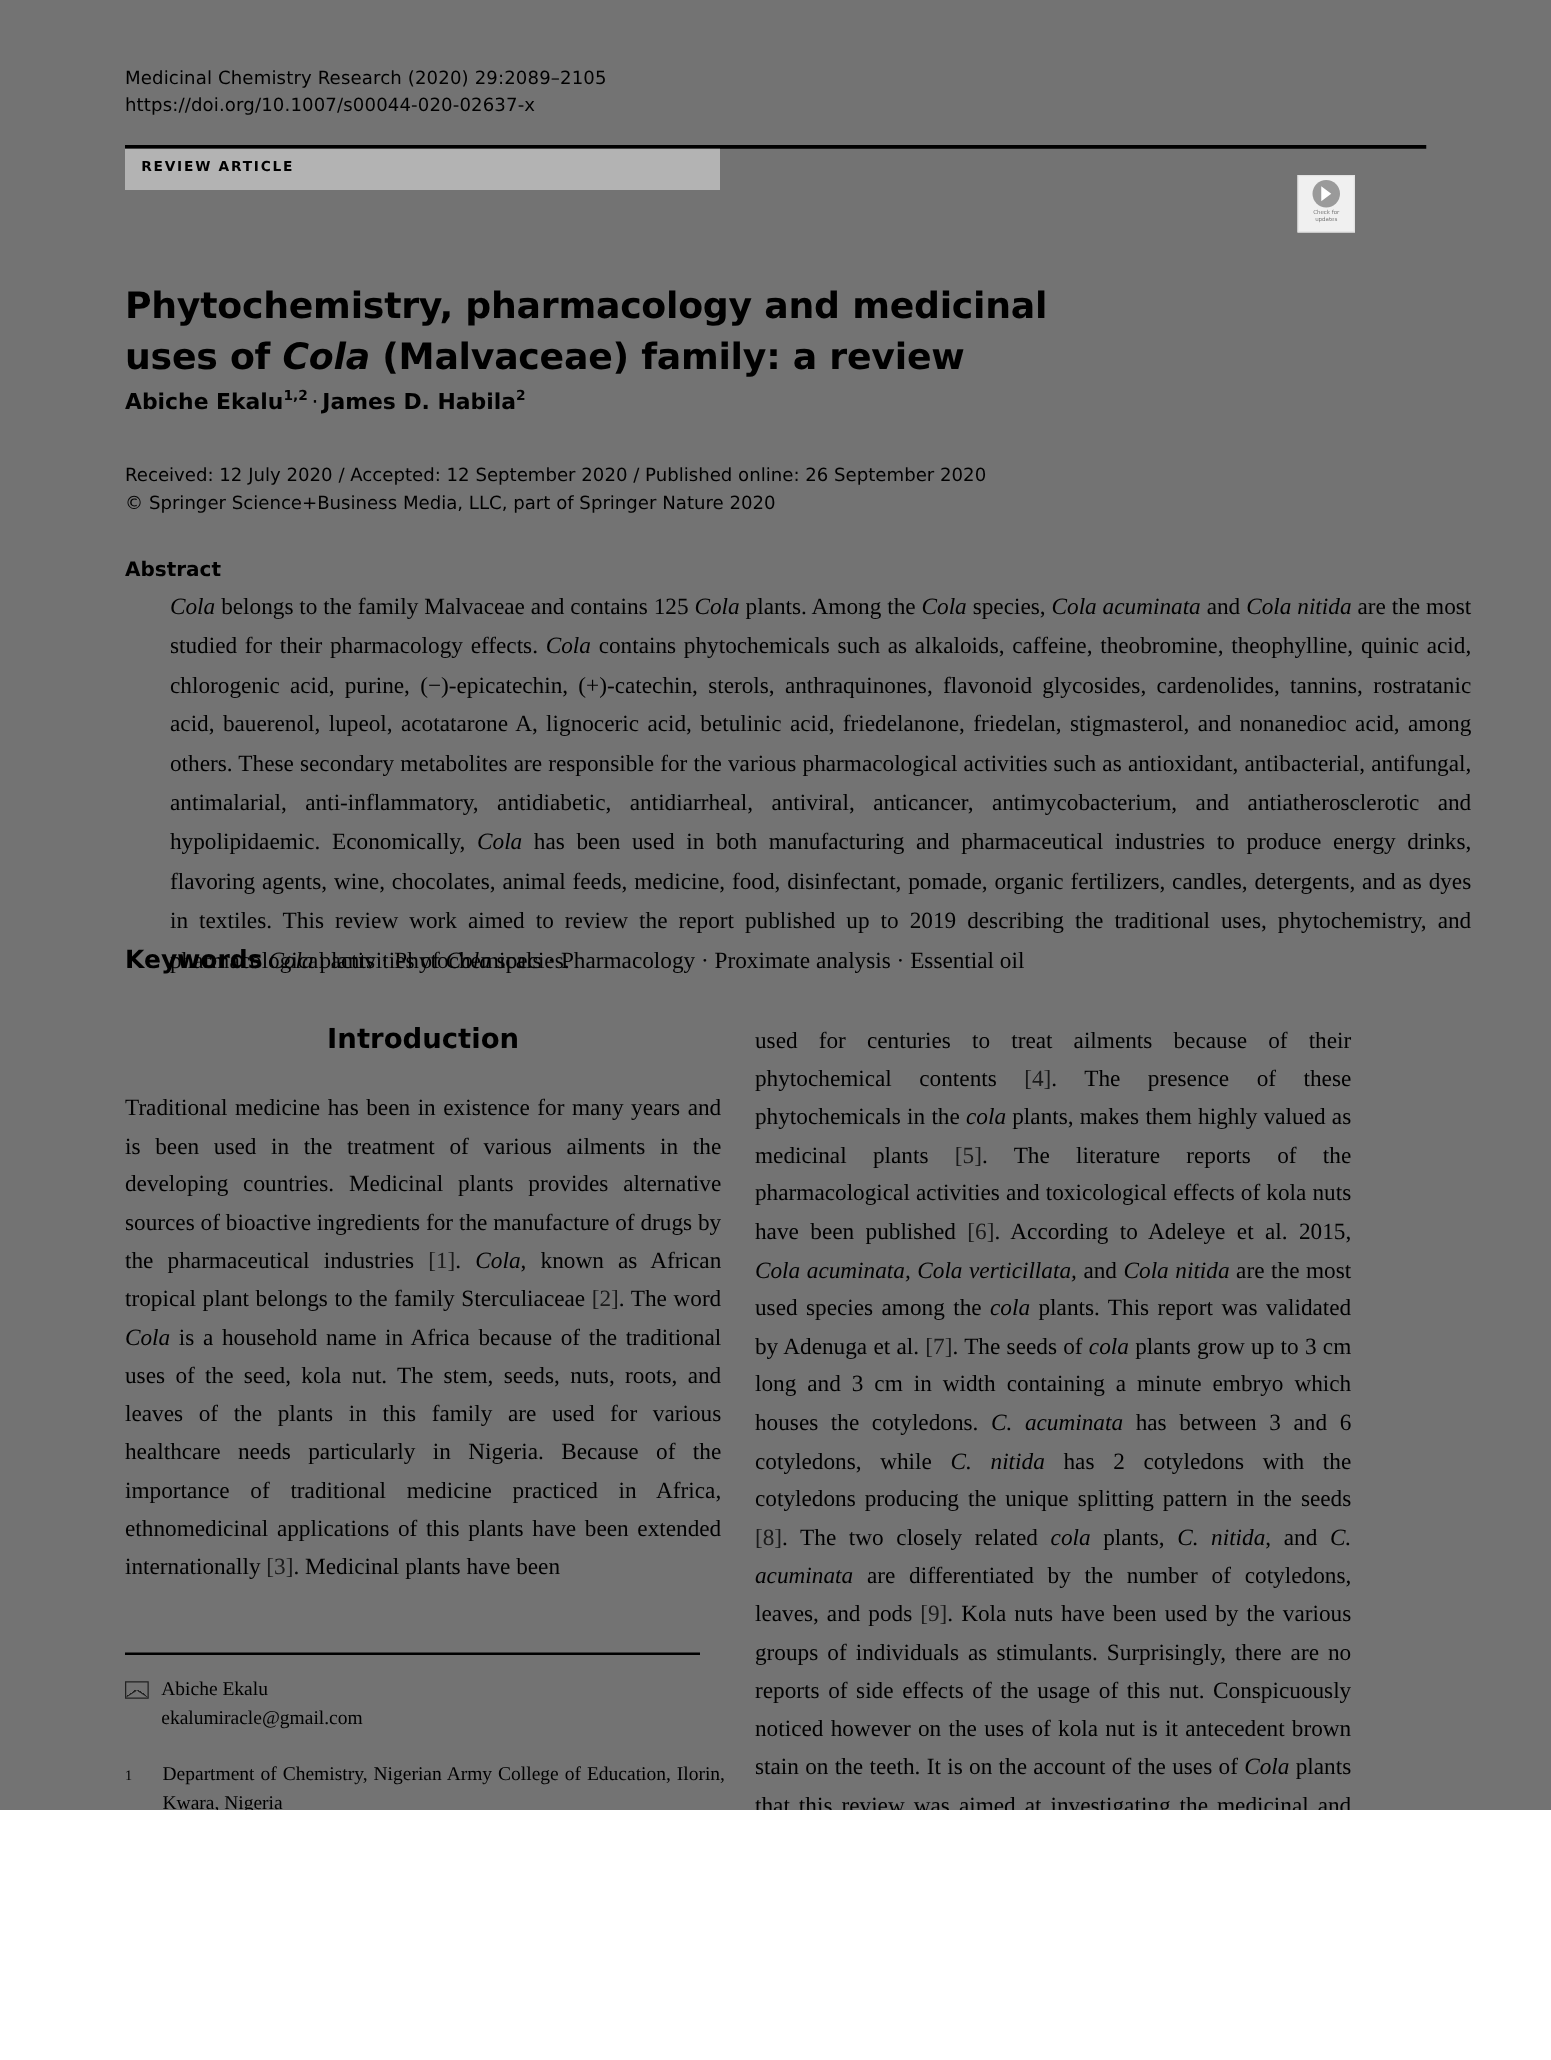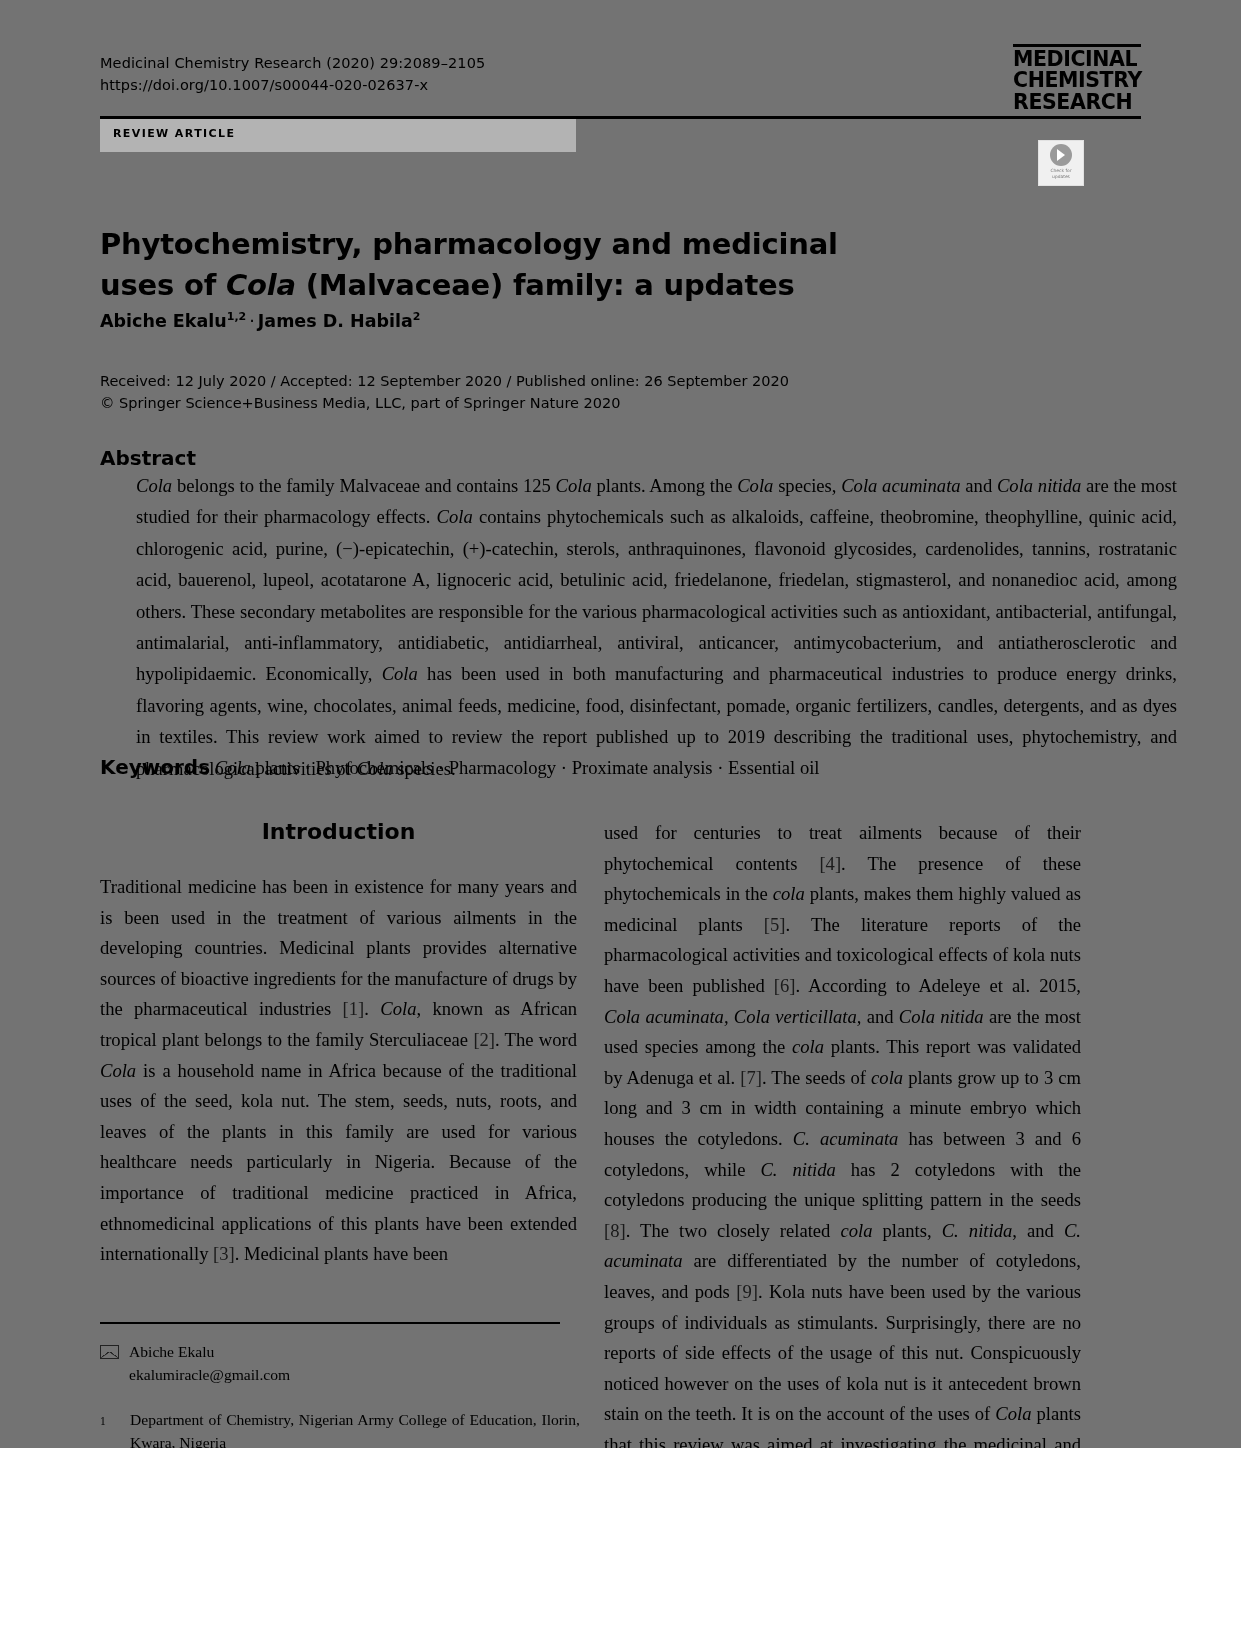--- a/index.html
+++ b/index.html
@@ -161,21 +161,21 @@
     color: #000;
   }
 
   
   .abstract-head {
     position: absolute;
     left: 100px;
     top: 446px;
     font-family: "DejaVu Sans", "Liberation Sans", sans-serif;
     font-weight: bold;
-    font-size: 20px;
+    font-size: 16px;
     color: #000;
   }
   .abstract-body {
     position: absolute;
     left: 100px;
     top: 470px;
     width: 1041px;
     font-size: 18.6px;
     line-height: 31.4px;
     text-align: justify;
@@ -325,41 +325,35 @@
 </head>
 <body>
 
 <div class="page">
 
   <div class="header-zone">
     <div class="journal-ref">
       <div>Medicinal Chemistry Research (2020) 29:2089–2105</div>
       <div>https://doi.org/10.1007/s00044-020-02637-x</div>
     </div>
-    <div class="logo-block">
-      <div class="logo-rule"></div>
-      <div class="logo-line">MEDICINAL</div>
-      <div class="logo-line">CHEMISTRY</div>
-      <div class="logo-line">RESEARCH</div>
-    </div>
   </div>
 
   <div class="thick-rule"></div>
   <div class="article-type-bar"></div>
   <div class="article-type-label">REVIEW ARTICLE</div>
 
   <div class="crossmark">
     <div class="crossmark-circle"></div>
     <div class="crossmark-text">
       <span>Check for</span><br>
       <span>updates</span>
     </div>
   </div>
 
-  <h1 class="title"><span>Phytochemistry, pharmacology and medicinal uses of </span><em>Cola</em><span> (Malvaceae) family: a updates</span></h1>
+  <h1 class="title"><span>Phytochemistry, pharmacology and medicinal uses of </span><em>Cola</em><span> (Malvaceae) family: a review</span></h1>
 
   <div class="authors"><span>Abiche Ekalu</span><sup>1,2</sup><span class="dot">·</span><span>James D. Habila</span><sup>2</sup></div>
 
   <div class="pubinfo">
     <div>Received: 12 July 2020 / Accepted: 12 September 2020 / Published online: 26 September 2020</div>
     <div>© Springer Science+Business Media, LLC, part of Springer Nature 2020</div>
   </div>
 
   <div class="abstract-head">Abstract</div>
   <div class="abstract-body"><em>Cola</em> belongs to the family Malvaceae and contains 125 <em>Cola</em> plants. Among the <em>Cola</em> species, <em>Cola acuminata</em> and <em>Cola nitida</em> are the most studied for their pharmacology effects. <em>Cola</em> contains phytochemicals such as alkaloids, caffeine, theobromine, theophylline, quinic acid, chlorogenic acid, purine, (−)-epicatechin, (+)-catechin, sterols, anthraquinones, flavonoid glycosides, cardenolides, tannins, rostratanic acid, bauerenol, lupeol, acotatarone A, lignoceric acid, betulinic acid, friedelanone, friedelan, stigmasterol, and nonanedioc acid, among others. These secondary metabolites are responsible for the various pharmacological activities such as antioxidant, antibacterial, antifungal, antimalarial, anti-inflammatory, antidiabetic, antidiarrheal, antiviral, anticancer, antimycobacterium, and antiatherosclerotic and hypolipidaemic. Economically, <em>Cola</em> has been used in both manufacturing and pharmaceutical industries to produce energy drinks, flavoring agents, wine, chocolates, animal feeds, medicine, food, disinfectant, pomade, organic fertilizers, candles, detergents, and as dyes in textiles. This review work aimed to review the report published up to 2019 describing the traditional uses, phytochemistry, and pharmacological activities of <em>Cola</em> species.</div>

